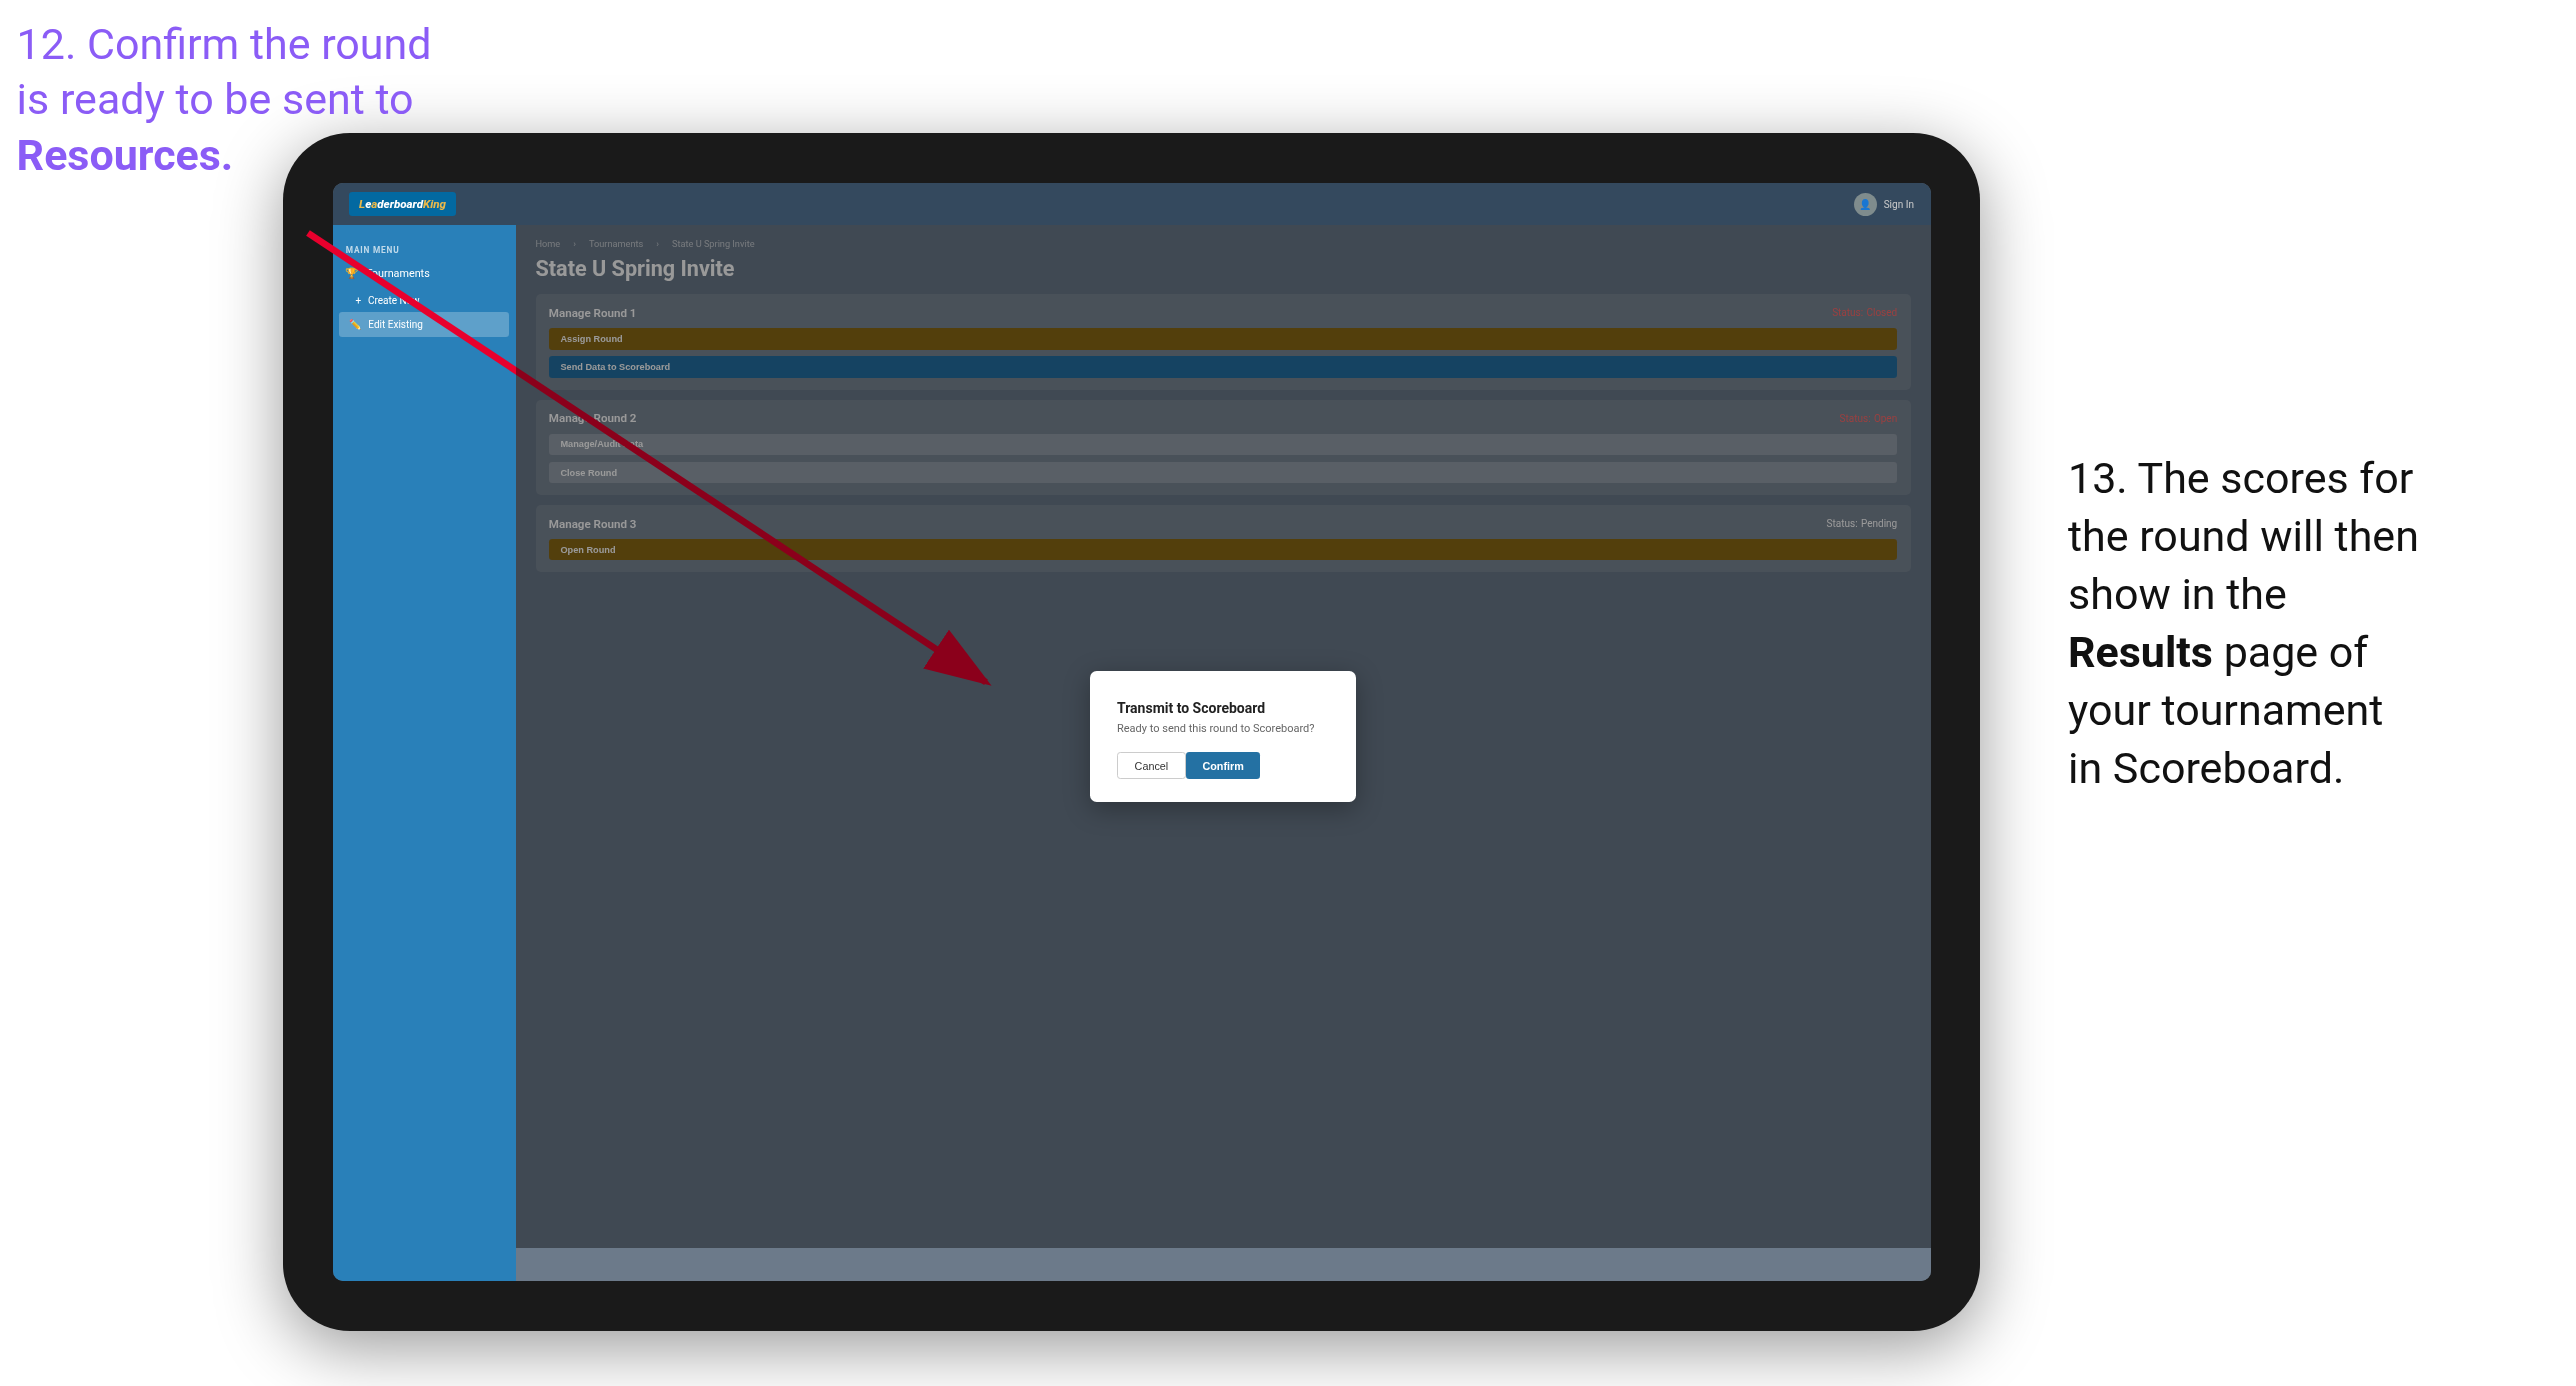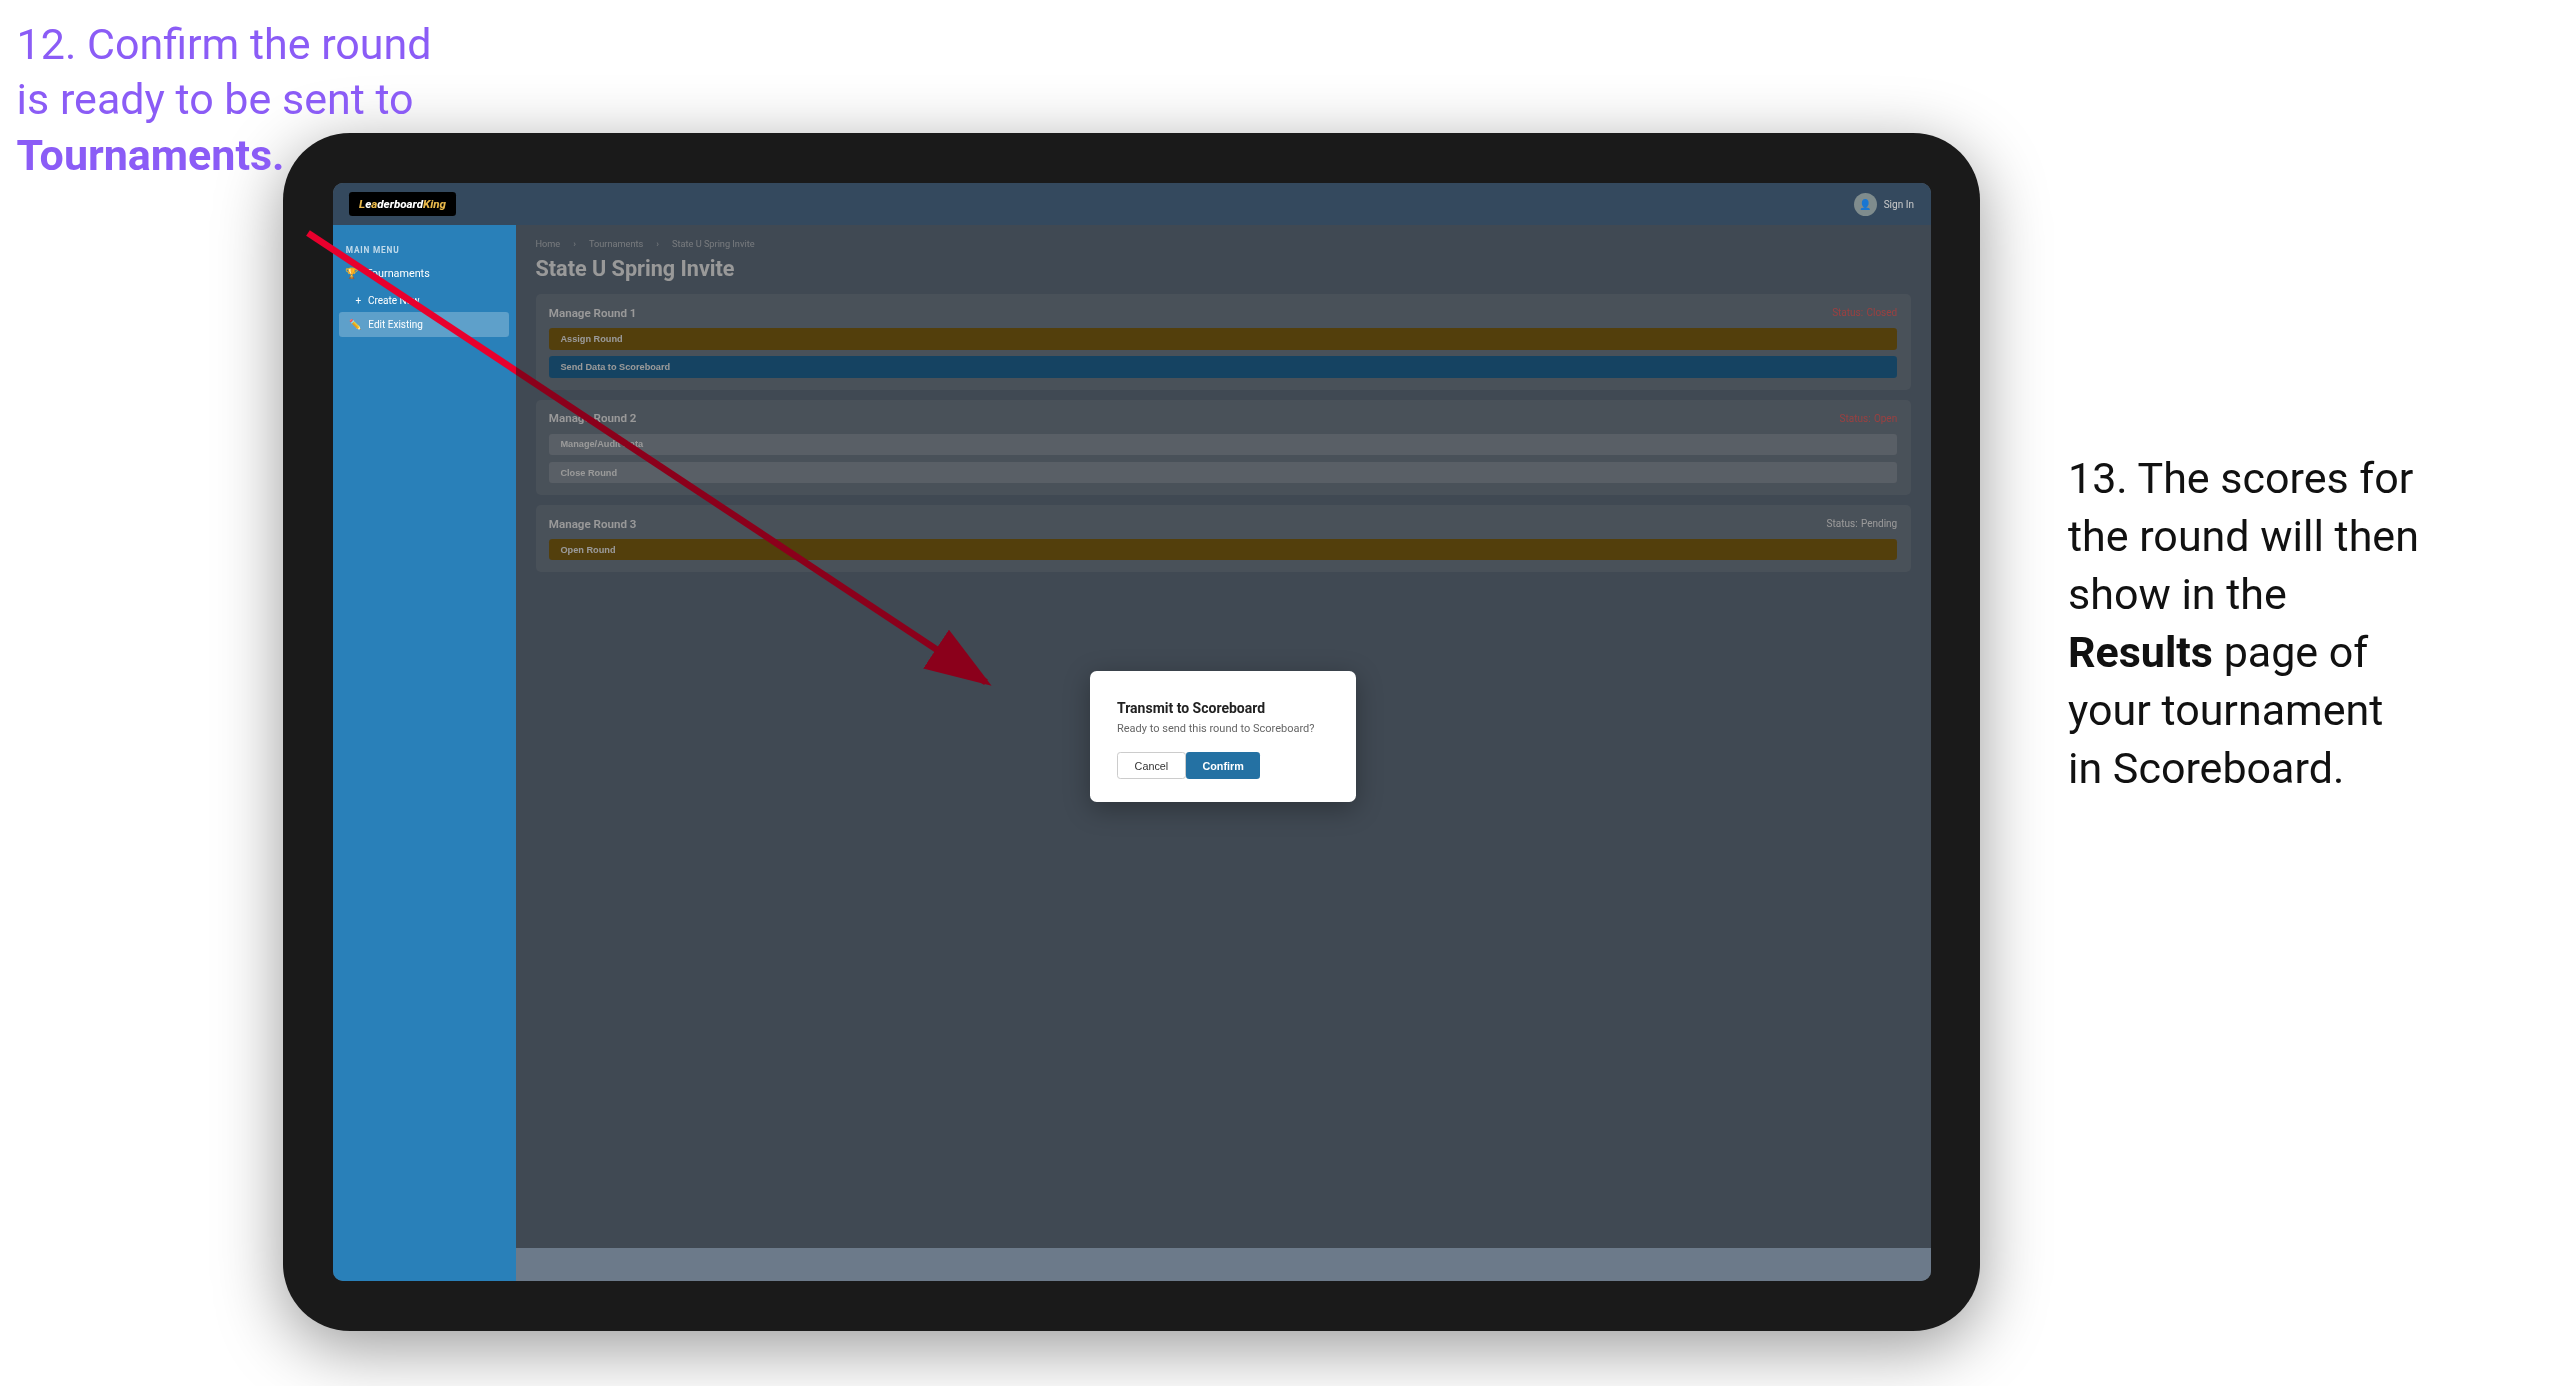--- a/index.html
+++ b/index.html
@@ -304,21 +304,21 @@
       display: flex;
       align-items: center;
       justify-content: space-between;
       background: #34495e;
       height: 42px;
       padding: 0 16.6px;
       flex-shrink: 0;
     }
 
     .logo-box {
-      background: #000000;
+      background: #0369a1;
       padding: 5px 10px;
       border-radius: 3.3px;
       display: flex;
       align-items: center;
     }
 
     .logo-img-text {
       color: white;
       font-size: 11.6px;
       font-weight: 800;
@@ -346,21 +346,21 @@
       color: white;
       font-size: 10px;
     }
   </style>
 </head>
 <body>
 
 <div class="annotation-top-left">
   <span>12. Confirm the round</span><br>
   <span>is ready to be sent to</span><br>
-  <strong>Tournaments.</strong>
+  <strong>Resources.</strong>
 </div>
 
 <svg class="arrow-overlay" viewBox="0 0 3096 1666" width="2576" height="1386">
   <defs>
     <marker id="arrowhead" markerWidth="10" markerHeight="7" refX="9" refY="3.5" orient="auto">
       <polygon points="0 0, 10 3.5, 0 7" fill="#e8002d"></polygon>
     </marker>
   </defs>
 
   <line x1="370" y1="280" x2="1185" y2="820" stroke="#e8002d" stroke-width="8" marker-end="url(#arrowhead)"></line>

